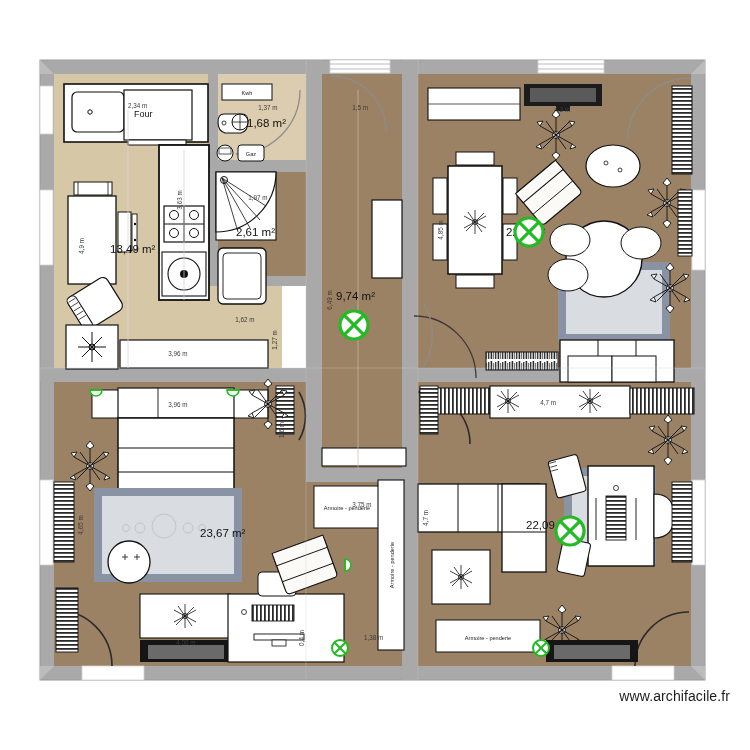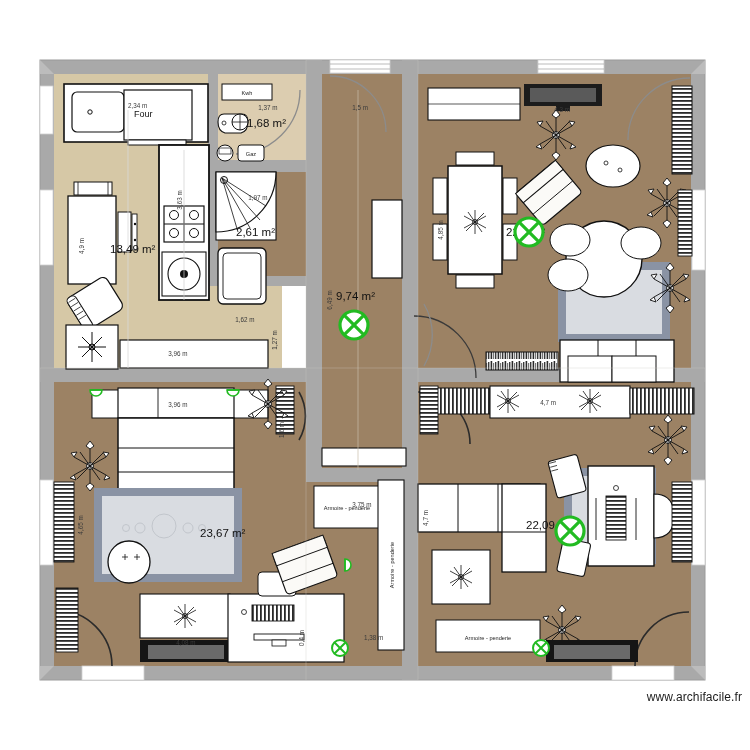--- a/index.html
+++ b/index.html
@@ -15,24 +15,24 @@
     font-family: "Liberation Sans", sans-serif;
   }
   #plan {
     position: absolute;
     left: 0; top: 0;
     width: 750px;
     height: 750px;
   }
   .watermark {
     position: absolute;
-    right: 8px;
+    right: 20px;
     bottom: 46px;
     font-family: "Liberation Sans", sans-serif;
-    font-size: 12px;
+    font-size: 14px;
     color: #1b1b1b;
     letter-spacing: 0.1px;
   }
   svg text { font-family: "Liberation Sans", sans-serif; }
   .area-label { font-size: 11.5px; fill: #111111; }
   .dim-label  { font-size: 6.3px; fill: #3a3a3a; }
   .furn-label { font-size: 9px; fill: #111111; }
   .small-label{ font-size: 5.6px; fill: #222222; }
 </style>
 </head>

